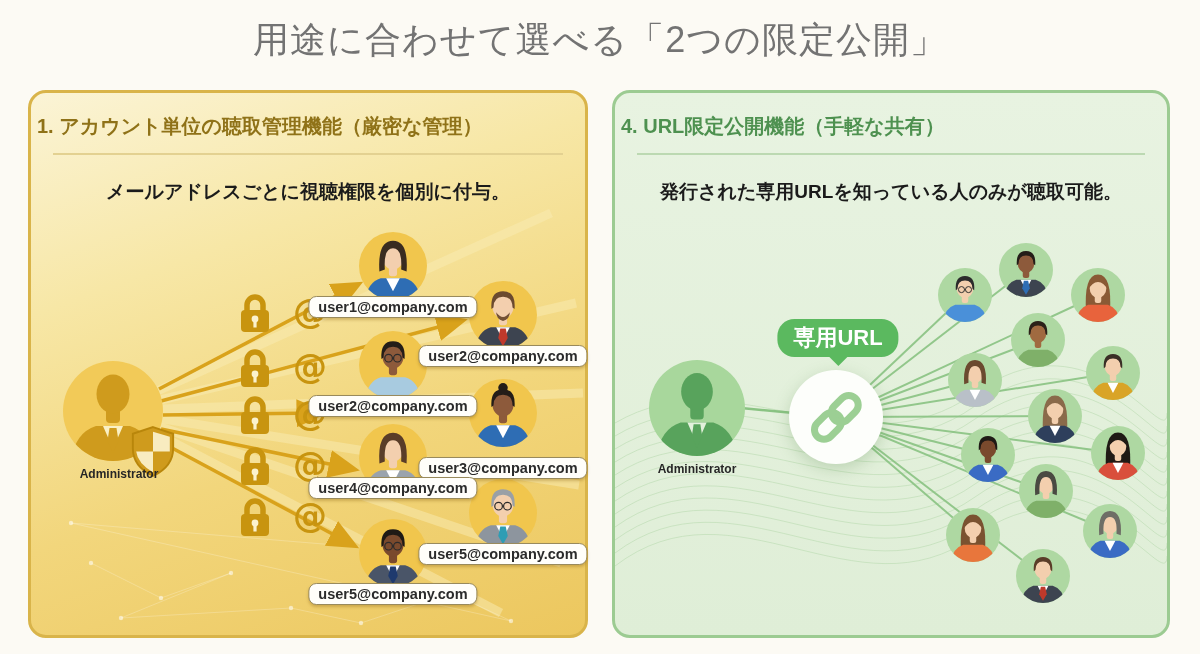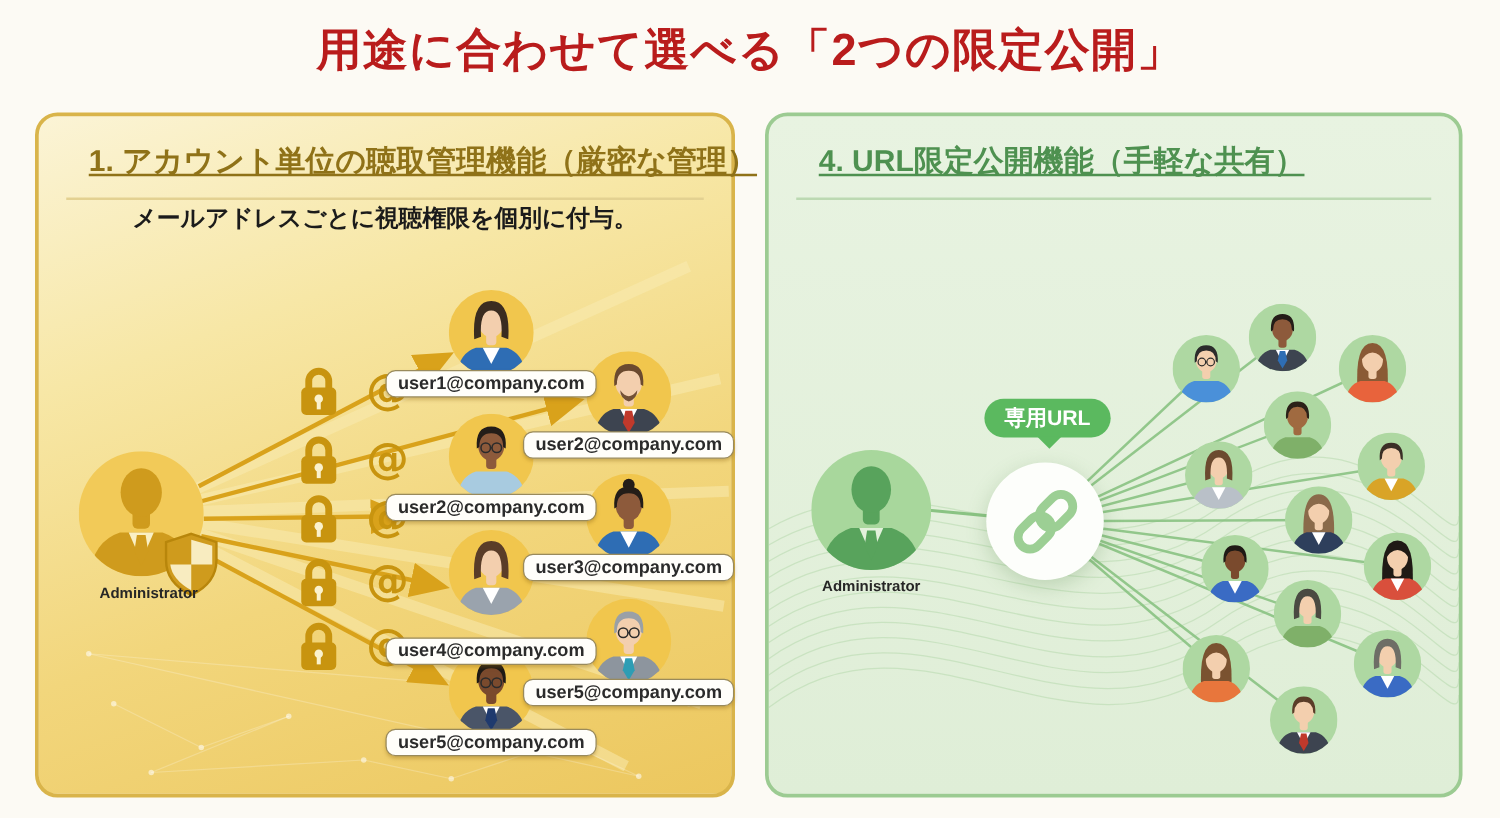--- a/index.html
+++ b/index.html
@@ -3,62 +3,62 @@
 <meta charset="utf-8">
 <style>
   html,body{margin:0;padding:0;}
   body{
     width:1200px;height:654px;position:relative;overflow:hidden;
     background:#fcfaf4;
     font-family:"Liberation Sans","DejaVu Sans",sans-serif;
   }
   .page-title{
     position:absolute;top:16px;left:0;width:1200px;text-align:center;
-    font-size:36px;font-weight:700;color:#b91c1c;letter-spacing:1px;
+    font-size:36px;font-weight:400;color:#737373;letter-spacing:1px;
   }
   .panel{
     position:absolute;top:90px;height:548px;border-radius:18px;box-sizing:border-box;
   }
   #left-panel{
     left:28px;width:560px;border:3px solid #d9b44a;
     background:linear-gradient(160deg,#fbf4d6 0%,#f7e7a6 30%,#f2d67c 62%,#ecc75e 100%);
   }
   #right-panel{
     left:612px;width:558px;border:3px solid #9ccb92;
     background:linear-gradient(180deg,#e8f3e1 0%,#dfeed7 100%);
   }
   .panel-heading{
-    position:relative;z-index:5;margin:20px 40px 0;font-size:24px;font-weight:bold;white-space:nowrap;text-decoration:underline;
+    position:relative;z-index:5;margin:20px 6px 0;font-size:20px;font-weight:bold;white-space:nowrap;
   }
   #left-panel .panel-heading{color:#8f7218;}
   #right-panel .panel-heading{color:#4e9150;}
   .divider{height:2px;margin:13px 22px 0;position:relative;z-index:5;}
   #left-panel .divider{background:#e3d191;}
   #right-panel .divider{background:#bcd9b2;}
   .panel-subtitle{
-    position:relative;z-index:5;margin-top:2px;text-align:center;
+    position:relative;z-index:5;margin-top:24px;text-align:center;
     font-size:19px;font-weight:bold;color:#1b1b1b;white-space:nowrap;
   }
   .diagram{position:absolute;left:0;top:0;width:100%;height:100%;z-index:1;}
   .diagram svg.layer{position:absolute;left:0;top:0;}
   .avatar{position:absolute;z-index:3;}
   .avatar svg{display:block;}
   .email-label{
     position:absolute;z-index:4;transform:translateX(-50%);
     background:#fffefa;border:1.5px solid #998a5c;border-radius:8px;
     padding:2px 9px;font-size:14.5px;font-weight:bold;color:#2b2b2b;
     box-shadow:0 2px 3px rgba(140,100,20,.35);white-space:nowrap;
   }
   .admin-label{
     position:absolute;z-index:4;transform:translateX(-50%);
     font-size:12px;font-weight:bold;color:#262626;white-space:nowrap;
   }
   .url-badge{
     position:absolute;z-index:5;transform:translateX(-50%);
-    background:#5bb95f;color:#fff;font-weight:bold;font-size:17px;
+    background:#5bb95f;color:#fff;font-weight:bold;font-size:22px;
     padding:4px 16px;border-radius:17px;white-space:nowrap;text-align:right;
   }
   .url-badge:after{
     content:"";position:absolute;left:42%;bottom:-9px;
     border:10px solid transparent;border-top-color:#5bb95f;border-bottom:0;
   }
   .link-hub{
     position:absolute;z-index:2;width:94px;height:94px;border-radius:50%;
     background:#fdfefb;box-shadow:0 5px 16px rgba(90,140,80,.28);
   }
@@ -234,39 +234,39 @@
           <g clip-path="url(#clip4)">
             <path d="M9,102 Q12,74 32,68 L68,68 Q88,74 91,102 Z" fill="#2e6db4"></path>
             <path d="M40,68 L50,87 L60,68 Z" fill="#ffffff"></path>
             <rect x="44" y="49" width="12" height="16" rx="4" fill="#8d5a3b"></rect>
             <ellipse cx="50" cy="37" rx="15.5" ry="18.5" fill="#8d5a3b"></ellipse>
             <circle cx="50" cy="13" r="7" fill="#241d18"></circle>
             <path d="M33,41 Q31,15 50,15 Q69,15 67,41 L64,39 Q64,23 50,23 Q36,23 36,39 Z" fill="#241d18"></path>
           </g>
         </svg>
       </div>
-      <div class="email-label" style="left: 472px; top: 350px;">user3@company.com</div>
+      <div class="email-label" style="left: 472px; top: 364px;">user3@company.com</div>
       <div class="avatar" style="left: 328px; top: 331px;">
         <svg width="68" height="68" viewBox="0 0 100 100">
           <defs>
             <clipPath id="clip5">
               <circle cx="50" cy="50" r="50"></circle>
             </clipPath>
           </defs>
           <circle cx="50" cy="50" r="50" fill="#f1c64d"></circle>
           <g clip-path="url(#clip5)">
             <path d="M9,102 Q12,74 32,68 L68,68 Q88,74 91,102 Z" fill="#9aa3ad"></path>
             <path d="M40,68 L50,87 L60,68 Z" fill="#ffffff"></path>
             <rect x="44" y="49" width="12" height="16" rx="4" fill="#f3cfae"></rect>
             <ellipse cx="50" cy="37" rx="15.5" ry="18.5" fill="#f3cfae"></ellipse>
             <path d="M30,58 Q27,13 50,13 Q73,13 70,58 L62,55 Q64,24 50,24 Q36,24 38,55 Z" fill="#5a3d28"></path>
           </g>
         </svg>
       </div>
-      <div class="email-label" style="left: 362px; top: 417px;">user4@company.com</div>
+      <div class="email-label" style="left: 362px; top: 384px;">user4@company.com</div>
       <div class="avatar" style="left: 438px; top: 386px;">
         <svg width="68" height="68" viewBox="0 0 100 100">
           <defs>
             <clipPath id="clip6">
               <circle cx="50" cy="50" r="50"></circle>
             </clipPath>
           </defs>
           <circle cx="50" cy="50" r="50" fill="#f1c64d"></circle>
           <g clip-path="url(#clip6)">
             <path d="M9,102 Q12,74 32,68 L68,68 Q88,74 91,102 Z" fill="#8d959e"></path>
@@ -586,13 +586,14 @@
             <path d="M46,70 L54,70 L57,84 L50,96 L43,84 Z" fill="#c0392b"></path>
             <rect x="44" y="49" width="12" height="16" rx="4" fill="#f3cfae"></rect>
             <ellipse cx="50" cy="37" rx="15.5" ry="18.5" fill="#f3cfae"></ellipse>
             <path d="M33,41 Q31,15 50,15 Q69,15 67,41 L64,39 Q64,23 50,23 Q36,23 36,39 Z" fill="#5a3d28"></path>
           </g>
         </svg>
       </div>
     </div>
   <div class="panel-heading">4. URL限定公開機能（手軽な共有）</div>
   <div class="divider"></div>
+  <div class="panel-subtitle">発行された専用URLを知っている人のみが聴取可能。</div>
 </div>
 
 </body></html>

